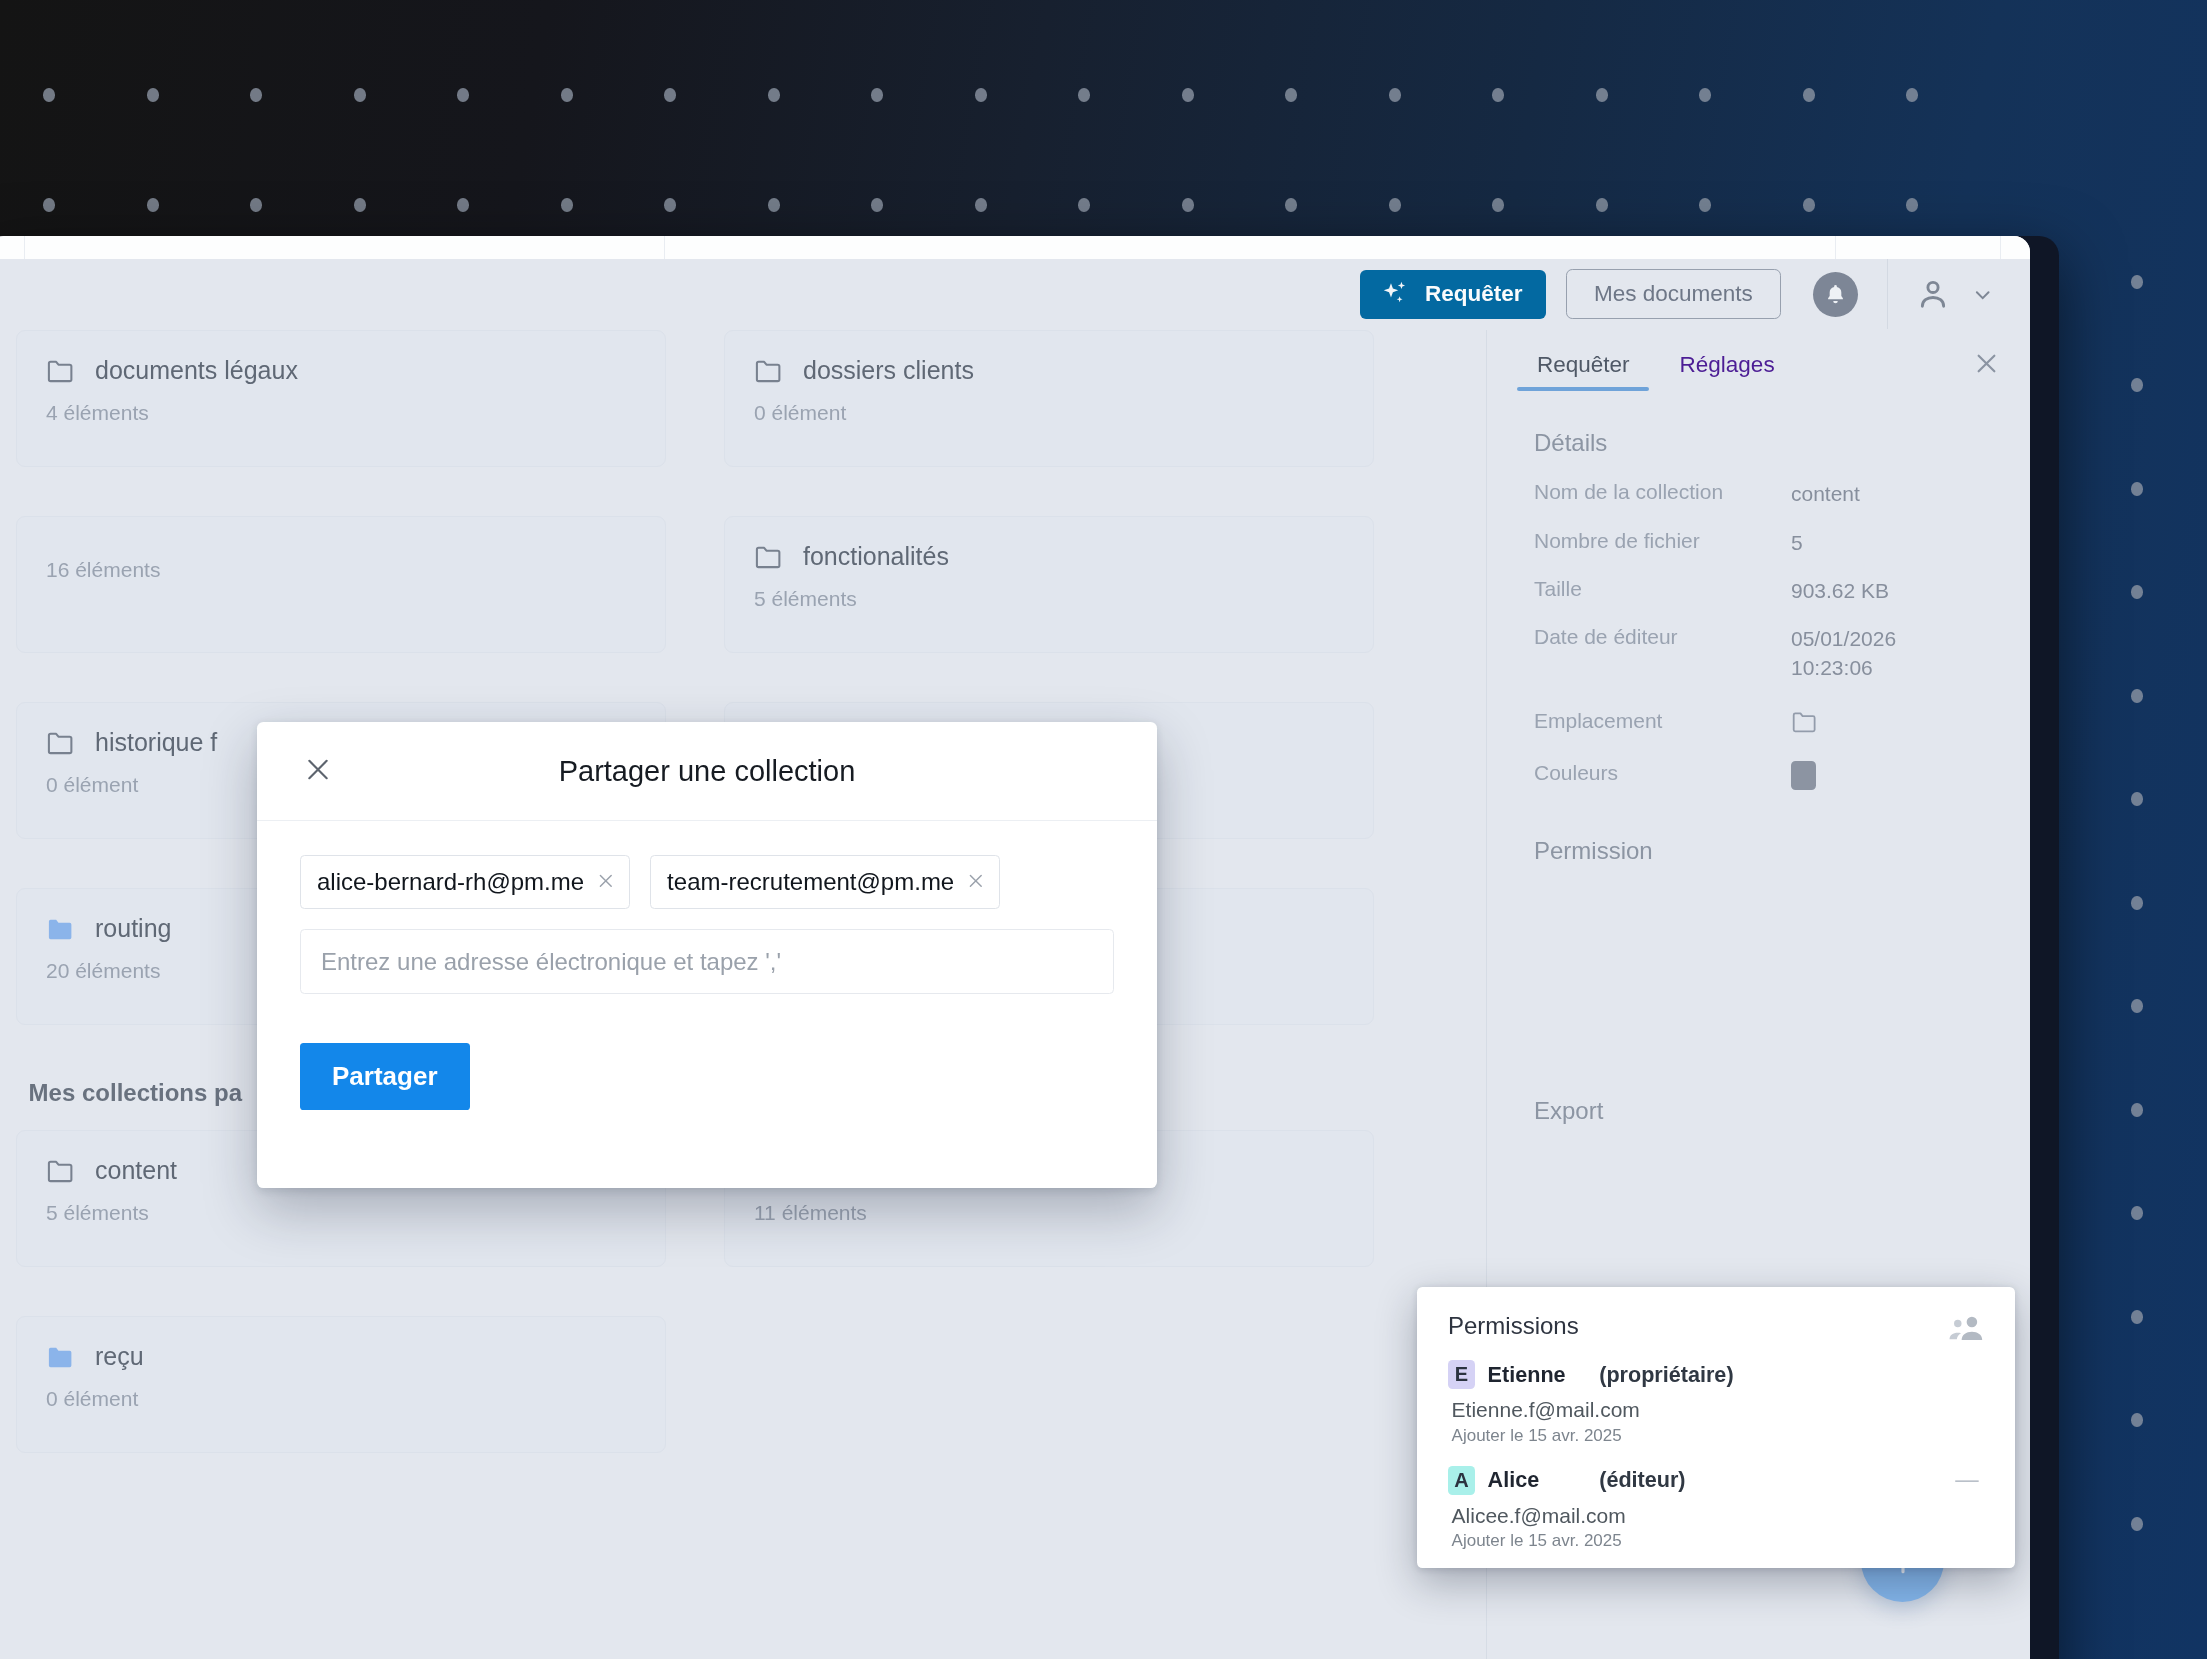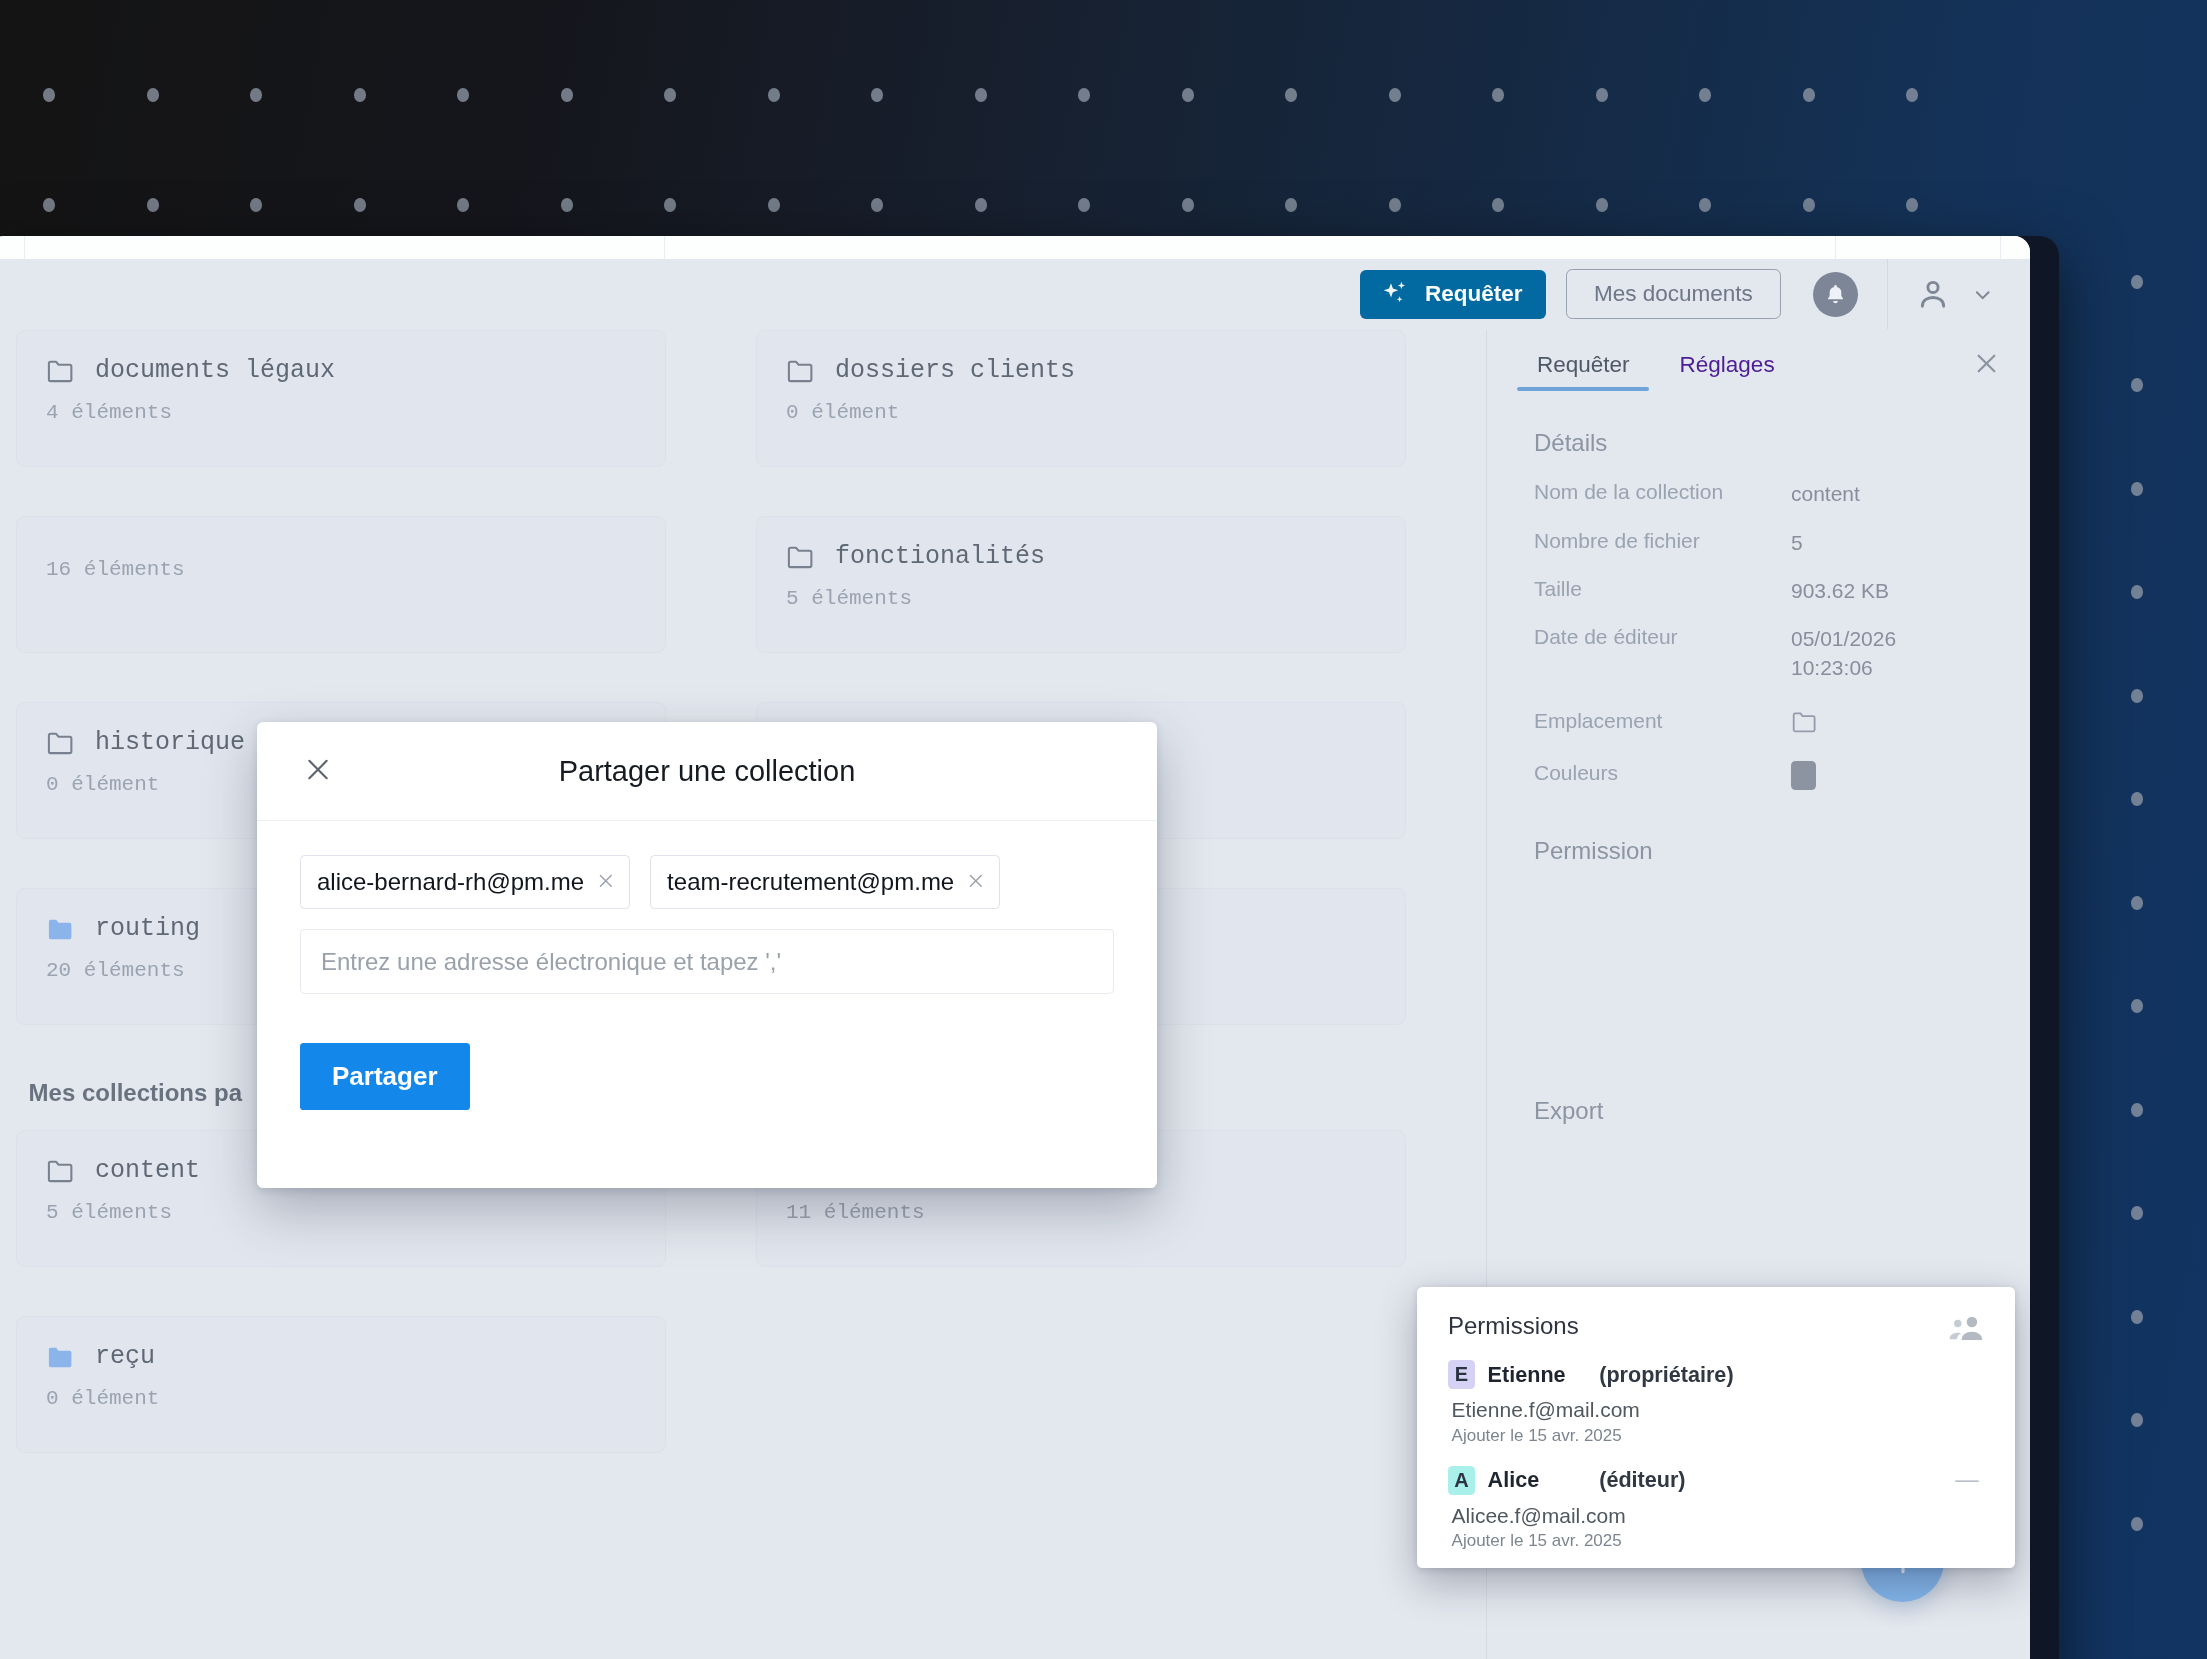--- a/index.html
+++ b/index.html
@@ -81,21 +81,21 @@
     position: absolute; left: 0; top: 94px; right: 0; bottom: 0;
     background: #e3e7ee;
   }
 
   
   #grid-area {
     position: absolute; left: 0; top: 0; width: 1503px; bottom: 0;
     padding: 0 32px;
     border-right: 0.9px solid #d6dce5;
   }
-  .card-row { display: flex; gap: 90px; font-family: Liberation Mono, monospace; }
+  .card-row { display: flex; gap: 58px; }
   .folder-card {
     width: 650px; height: 137px;
     background: #e1e6ee;
     border: 0.9px solid #dbe1ea;
     border-radius: 9px;
     padding: 25px 29px;
     cursor: pointer;
   }
   .folder-head { display: flex; align-items: center; gap: 20px; }
   .folder-name { font-size: 25px; color: #5f6875; font-weight: 500; white-space: nowrap; }

